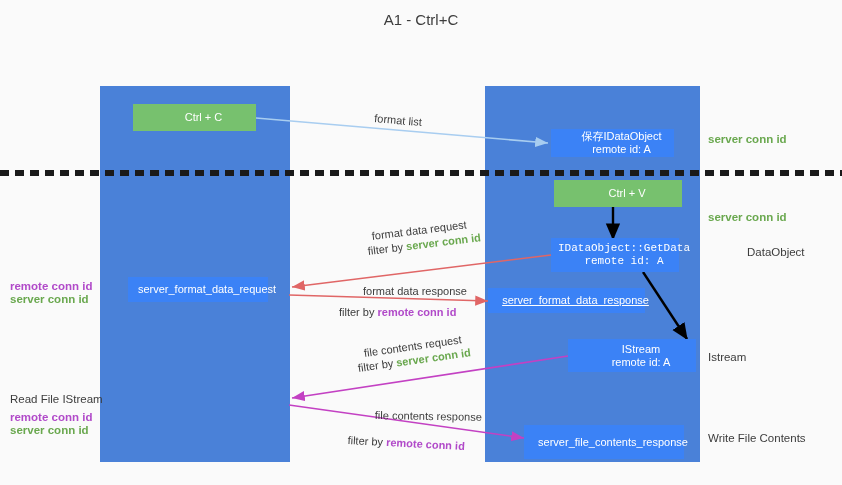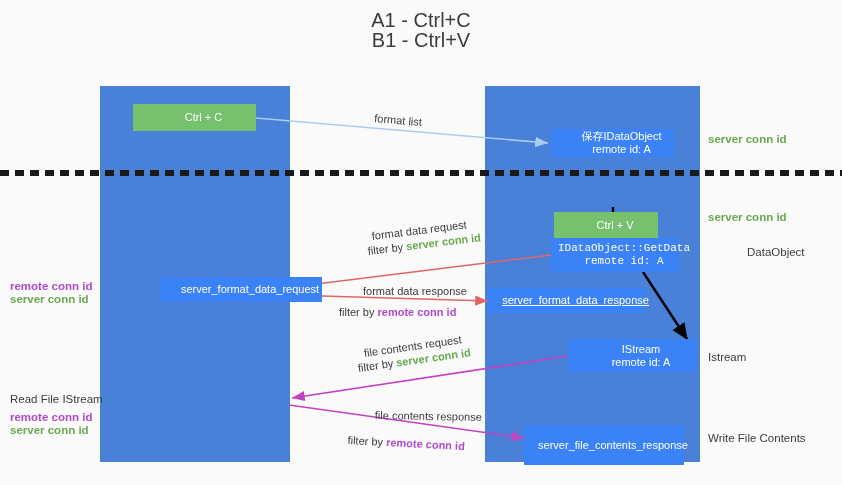--- a/index.html
+++ b/index.html
@@ -14,21 +14,21 @@
     background: #fafafa;
     font-family: "Liberation Sans", "DejaVu Sans", sans-serif;
     overflow: hidden;
   }
   .title {
     position: absolute;
     left: 0;
     top: 10px;
     width: 842px;
     text-align: center;
-    font-size: 20px;
+    font-size: 15px;
     color: #3c3c3c;
     line-height: 20px;
   }
   .title div { white-space: pre; }
 
   .col-head {
     position: absolute;
     text-align: center;
     font-size: 11.5px;
     color: #3c3c3c;
@@ -96,21 +96,20 @@
     pointer-events: none;
   }
 </style>
 </head>
 <body>
 
 <div id="canvas">
 
   <div class="title">
     <div>A1 - Ctrl+C</div>
-    <div>B1 - Ctrl+V</div>
   </div>
 
   <div class="col-head" style="left:100px; top:60px; width:190px;">
     <div>A1</div>
     <div>remote</div>
   </div>
   <div class="col-head" style="left:485px; top:60px; width:215px;">
     <div>B1</div>
     <div>connection</div>
   </div>
@@ -148,49 +147,49 @@
 
     <line x1="289" y1="405" x2="524" y2="438" stroke="#c341c3" stroke-width="1.6" marker-end="url(#ah-magenta)"></line>
   </svg>
 
   <div class="dashline"></div>
 
   <div class="node green" style="left:133px; top:104px; width:123px; height:27px;">
     <span>Ctrl + C</span>
   </div>
 
-  <div class="node orange" style="left:128px; top:277px; width:162px; height:25px;margin-left:32px;">
+  <div class="node orange" style="left:128px; top:277px; width:140px; height:25px;">
     <span>server_format_data_request</span>
   </div>
 
 
   <div class="node orange" style="left:551px; top:129px; width:123px; height:28px;">
     <span>保存IDataObject</span>
     <span>remote id: A</span>
   </div>
 
-  <div class="node green" style="left:554px; top:180px; width:104px; height:27px;margin-top:32px;">
+  <div class="node green" style="left:554px; top:180px; width:128px; height:27px;">
     <span>Ctrl + V</span>
   </div>
 
   <div class="node orange" style="left:551px; top:238px; width:128px; height:34px;font-family:Liberation Mono, monospace;">
     <span>IDataObject::GetData</span>
     <span>remote id: A</span>
   </div>
 
   <div class="node orange" style="left:488px; top:288px; width:157px; height:25px;text-decoration:underline;">
     <span>server_format_data_response</span>
   </div>
 
   <div class="node orange" style="left:568px; top:339px; width:128px; height:33px;">
     <span>IStream</span>
     <span>remote id: A</span>
   </div>
 
-  <div class="node orange" style="left:524px; top:425px; width:160px; height:40px;">
+  <div class="node orange" style="left:524px; top:425px; width:160px; height:34px;">
     <span>server_file_contents_response</span>
   </div>
 
   <div class="side-label green-txt" style="left:708px; top:132px;">server conn id</div>
   <div class="side-label green-txt" style="left:708px; top:210px;">server conn id</div>
   <div class="side-label" style="left:747px; top:245px;">DataObject</div>
   <div class="side-label" style="left:708px; top:350px;">Istream</div>
   <div class="side-label" style="left:708px; top:431px;">Write File Contents</div>
 
   <div class="side-label purple-txt" style="left:10px; top:279px;">remote conn id</div>

